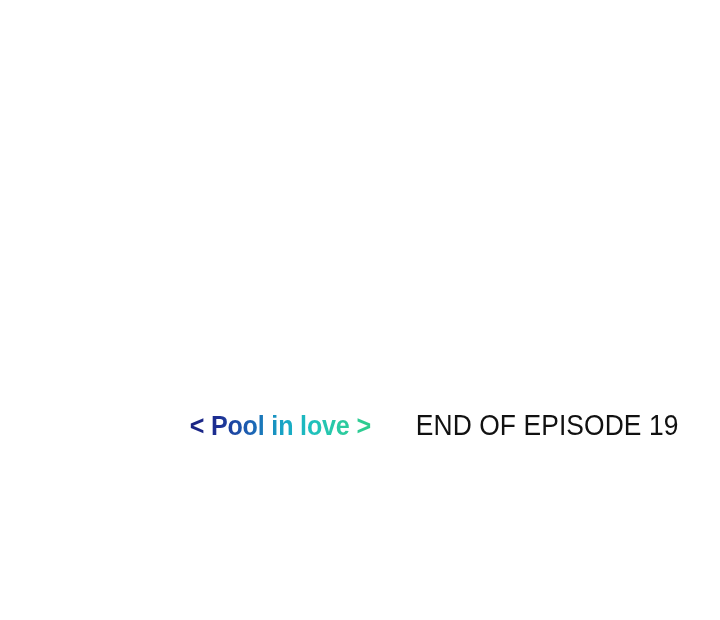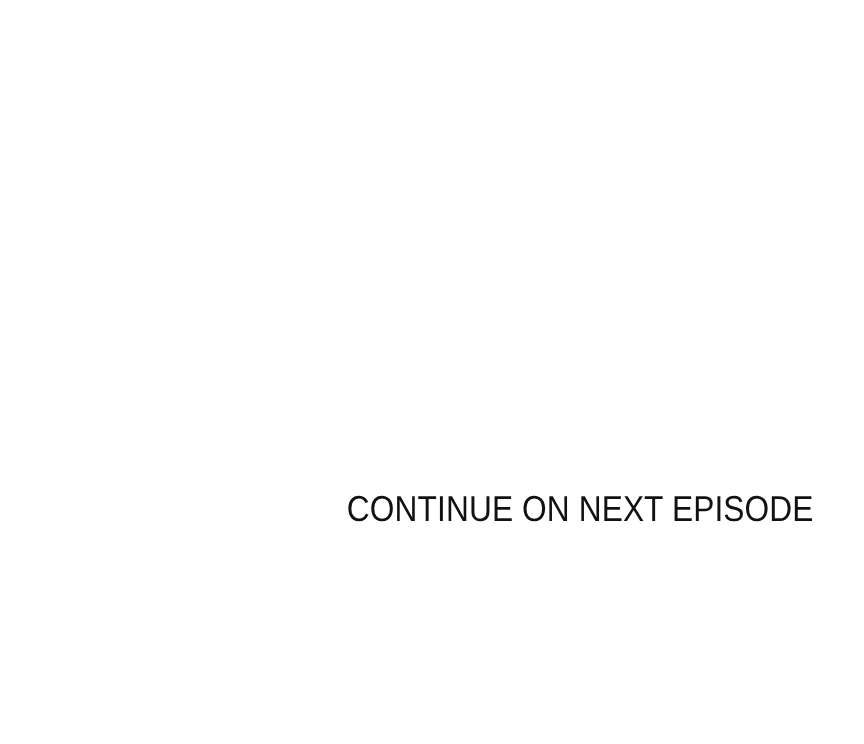--- a/index.html
+++ b/index.html
@@ -96,20 +96,20 @@
     transform-origin: right bottom;
   }
 </style>
 </head>
 <body>
 
 <div id="episode-page">
 
   <div id="end-card">
 
+    <span class="credit-line">
+      <span class="series-title">&lt; Pool in love &gt;</span><span class="episode-tag">END OF EPISODE 19</span>
+    </span>
 
-    <span class="credit-line">
-      <span class="continue-note">CONTINUE ON NEXT EPISODE</span>
-    </span>
 
   </div>
 
 </div>
 
 </body></html>

